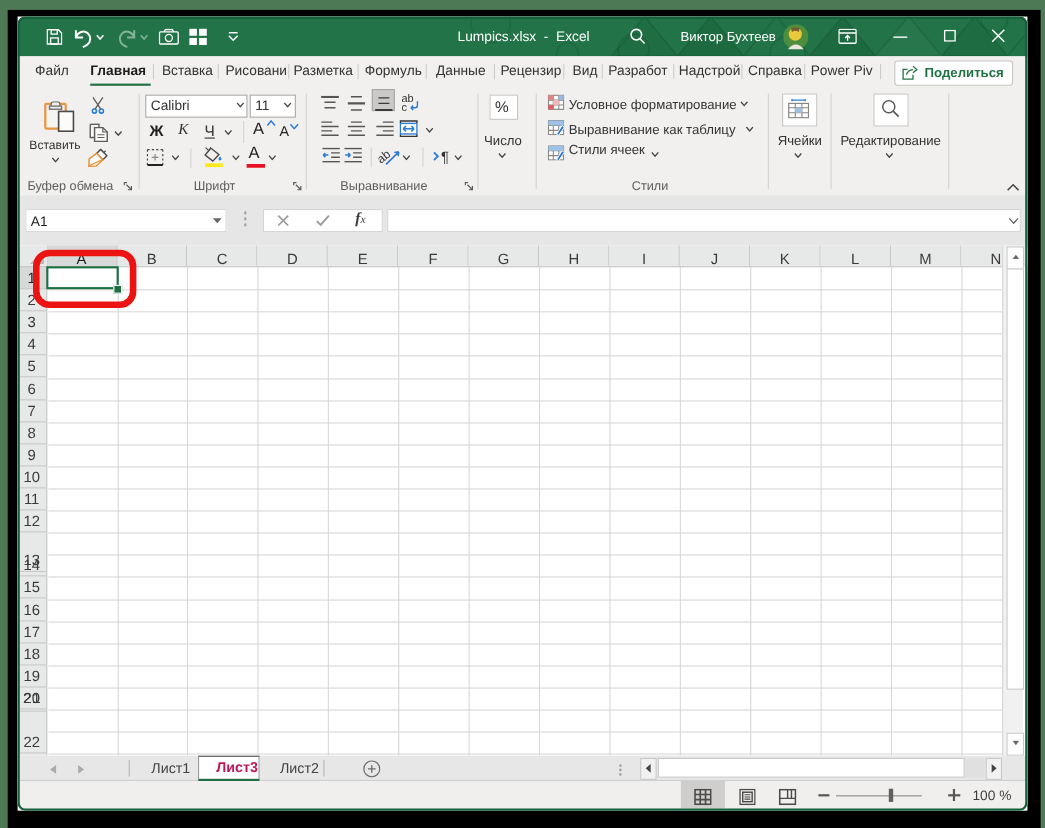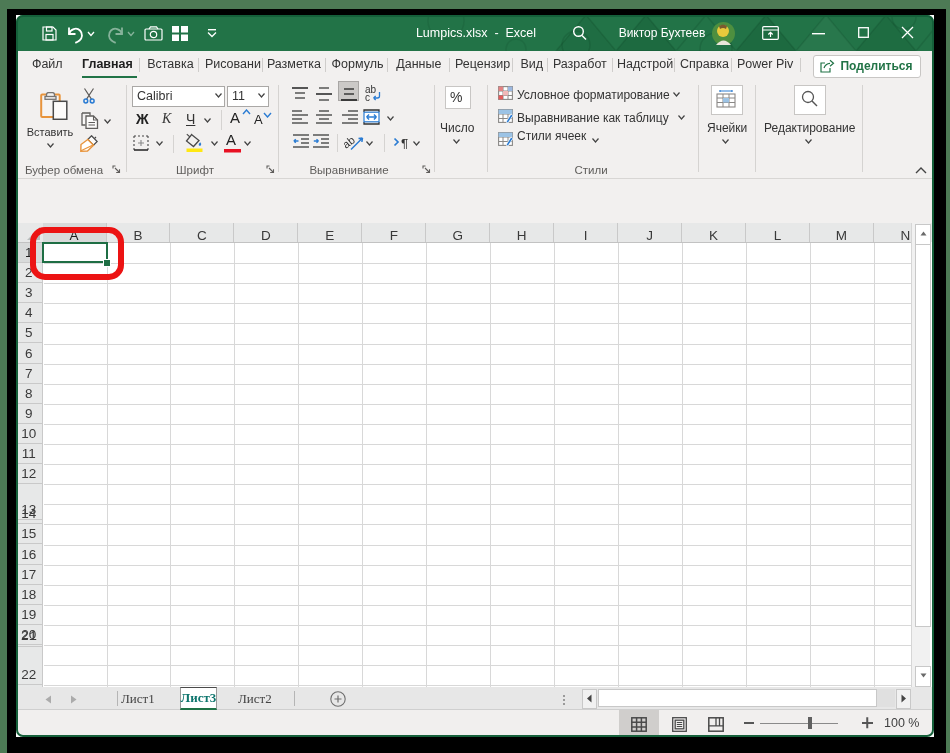--- a/index.html
+++ b/index.html
@@ -40,21 +40,21 @@
 .ch{position:absolute;top:0;height:19px;line-height:25px;text-align:center;font-size:13.5px;color:#3a3a3a;background:#e7e8e8;border-right:1px solid #c9c9c9;}
 #rowheads{position:absolute;left:0;top:20px;width:25.6px;height:444.2px;background:#e7e8e8;border-right:1px solid #c9c9c9;}
 .rh{position:absolute;left:0;width:25.6px;height:19.1px;line-height:19.8px;text-align:center;font-size:13.5px;color:#3a3a3a;border-bottom:1px solid #c9c9c9;}
 #grid{position:absolute;left:27.6px;top:20px;width:867.4px;height:444px;background:#fff;}
 #vsb{position:absolute;left:895px;top:0;width:19px;height:464px;background:#f1f1f1;border-left:1px solid #d6d6d6;box-sizing:border-box;}
 #selbox{position:absolute;left:25.6px;top:18.6px;width:62.5px;height:17px;border:2.2px solid #1e6e44;background:#fff;}
 #fillh{position:absolute;left:86.6px;top:35.6px;width:6px;height:6px;background:#1e6e44;border:1px solid #fff;}
 #redring{position:absolute;left:14.3px;top:3.8px;width:82.2px;height:41.4px;border:6.5px solid #ec1313;border-radius:15px;z-index:60;}
 
 #tabbar{position:absolute;left:0;top:672px;width:918px;height:23px;background:#e7e7e7;border-bottom:1px solid #cfcfcf;box-sizing:border-box;}
-.stab{position:absolute;top:0;height:23px;line-height:23px;font-size:13px;color:#444;text-align:left;font-family:Liberation Serif, serif;}
+.stab{position:absolute;top:0;height:23px;line-height:23px;font-size:13px;color:#444;text-align:right;}
 #statusbar{position:absolute;left:0;top:695px;width:918px;height:26.5px;background:#f1efee;}
 #statustext{position:absolute;left:6px;top:0;height:25px;line-height:25px;font-size:12px;color:#3f3f3f;}
 </style>
 </head>
 <body>
 <div id="blk"></div>
 <div id="win">
 <div id="wc">
   <div id="tabrow">
     <div class="rtab" style="left:15.9px;">Файл</div>
@@ -430,20 +430,41 @@
       <circle cx="8" cy="7" r="5.5" fill="none" stroke="#555" stroke-width="1.3"></circle>
       <path d="M12 11 L17 16" stroke="#555" stroke-width="1.4"></path>
     </svg>
     <div class="rtxt" style="left:748px;top:42px;font-size:12px;">Редактирование</div>
     <svg class="chev" style="left:789px;top:60px;" viewBox="0 0 7 5">
           <path d="M0.5 0.5 L3.5 4 L6.5 0.5" fill="none" stroke="#444" stroke-width="1.2"></path>
         </svg>
     <div class="gsep" style="left:845.5px;"></div>
     <svg class="abs" style="left:899px;top:88px;" width="12" height="7" viewBox="0 0 12 7">
           <path d="M1 6 L6 1 L11 6" fill="none" stroke="#444" stroke-width="1.4"></path>
+        </svg>
+  </div>
+  <div id="fbar">
+    <div id="namebox"></div>
+    <div class="rtxt" style="left:12px;top:15.5px;font-size:12.5px;color:#222;">A1</div>
+    <svg class="abs" style="left:177px;top:20px;" width="9" height="6" viewBox="0 0 9 6">
+          <path d="M0.5 0.5 L4.5 5 L8.5 0.5" fill="#666"></path>
+        </svg>
+    <div class="abs" style="left:206px;top:14px;width:2px;height:2.5px;background:#a0a0a0;box-shadow:0 5.5px #a0a0a0,0 11px #a0a0a0;border-radius:50%;"></div>
+    <div id="fxbox"></div>
+    <div id="fxinput"></div>
+    <svg class="abs" style="left:235.5px;top:17px;" width="11" height="11" viewBox="0 0 11 11">
+          <path d="M1 1 L10 10 M10 1 L1 10" stroke="#9a9a9a" stroke-width="1.5"></path>
+        </svg>
+    <svg class="abs" style="left:271px;top:17px;" width="13" height="11" viewBox="0 0 13 11">
+          <path d="M1 6 L4.5 9.5 L12 1" fill="none" stroke="#9a9a9a" stroke-width="1.7"></path>
+        </svg>
+    <div class="rtxt" style="left:307px;top:13.5px;font-size:14px;font-style:italic;color:#3a3a3a;font-family:'Liberation Serif',serif;"><b>f</b><span style="font-size:10.5px;"><i>x</i></span></div>
+
+    <svg class="abs" style="left:901px;top:20px;" width="9" height="6" viewBox="0 0 9 6">
+          <path d="M0.5 0.5 L4.5 5 L8.5 0.5" fill="none" stroke="#666" stroke-width="1.2"></path>
         </svg>
   </div>
   <div id="sheet">
     <div id="grid"></div>
     <div class="abs" style="left:90.54px;top:20px;width:1px;height:444px;background:#d8d8d8;"></div>
     <div class="abs" style="left:154.48px;top:20px;width:1px;height:444px;background:#d8d8d8;"></div>
     <div class="abs" style="left:218.42px;top:20px;width:1px;height:444px;background:#d8d8d8;"></div>
     <div class="abs" style="left:282.36px;top:20px;width:1px;height:444px;background:#d8d8d8;"></div>
     <div class="abs" style="left:346.30px;top:20px;width:1px;height:444px;background:#d8d8d8;"></div>
     <div class="abs" style="left:410.24px;top:20px;width:1px;height:444px;background:#d8d8d8;"></div>
@@ -537,21 +558,21 @@
   </div>
   <div id="tabbar">
     <svg class="abs" style="left:28px;top:7.5px;" width="8" height="9" viewBox="0 0 8 9">
           <path d="M7 0.5 L1.5 4.5 L7 8.5 Z" fill="#ababab"></path>
         </svg>
     <svg class="abs" style="left:54px;top:7.5px;" width="8" height="9" viewBox="0 0 8 9">
           <path d="M1 0.5 L6.5 4.5 L1 8.5 Z" fill="#ababab"></path>
         </svg>
     <div class="stab" style="left:105px;width:52px;">Лист1</div>
     <div class="abs" style="left:100.5px;top:4px;width:1px;height:15px;background:#b5b5b5;"></div>
-    <div class="stab" style="left:163.5px;width:37px;height:23px;background:#fff;border-top:1px solid #4a4a4a;border-bottom:2.5px solid #1e7145;color:#0f766e;font-weight:bold;line-height:20px;border-left:1px solid #9a9a9a;border-right:1px solid #9a9a9a;box-sizing:border-box;">Лист3</div>
+    <div class="stab" style="left:163.5px;width:56px;height:23px;background:#fff;border-top:1px solid #4a4a4a;border-bottom:2.5px solid #1e7145;color:#be185d;font-weight:bold;line-height:20px;border-left:1px solid #9a9a9a;border-right:1px solid #9a9a9a;box-sizing:border-box;">Лист3</div>
     <div class="stab" style="left:222px;width:52px;">Лист2</div>
     <div class="abs" style="left:278px;top:4px;width:1px;height:15px;background:#b5b5b5;"></div>
     <svg class="abs" style="left:314px;top:4px;" width="16" height="16" viewBox="0 0 16 16">
       <circle cx="8" cy="8" r="7.2" fill="none" stroke="#6e6e6e" stroke-width="1.1"></circle>
       <path d="M8 4.5 V11.5 M4.5 8 H11.5" stroke="#6e6e6e" stroke-width="1.2"></path>
     </svg>
     <div class="abs" style="left:547px;top:8px;width:2px;height:2px;background:#9a9a9a;box-shadow:0 4px #9a9a9a,0 8px #9a9a9a;"></div>
     <div class="abs" style="left:566px;top:2px;width:13px;height:18px;background:#f1f1f1;border:1px solid #c8c8c8;"></div>
     <svg class="abs" style="left:570px;top:7px;" width="6" height="9" viewBox="0 0 6 9">
           <path d="M5.5 0.5 L1 4.5 L5.5 8.5 Z" fill="#444"></path>

